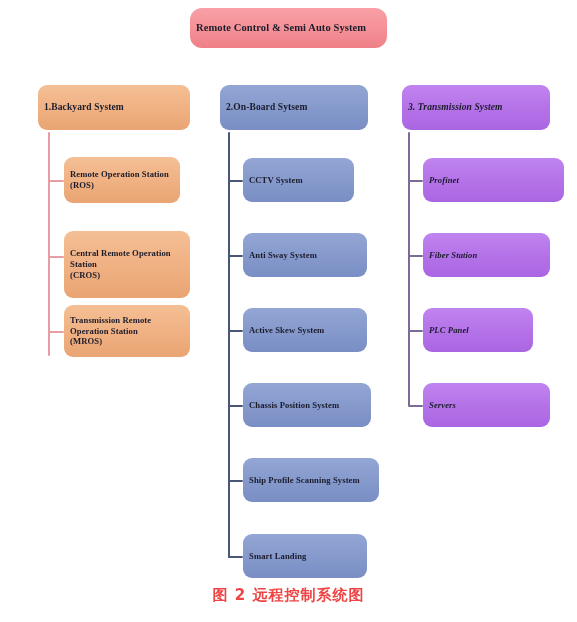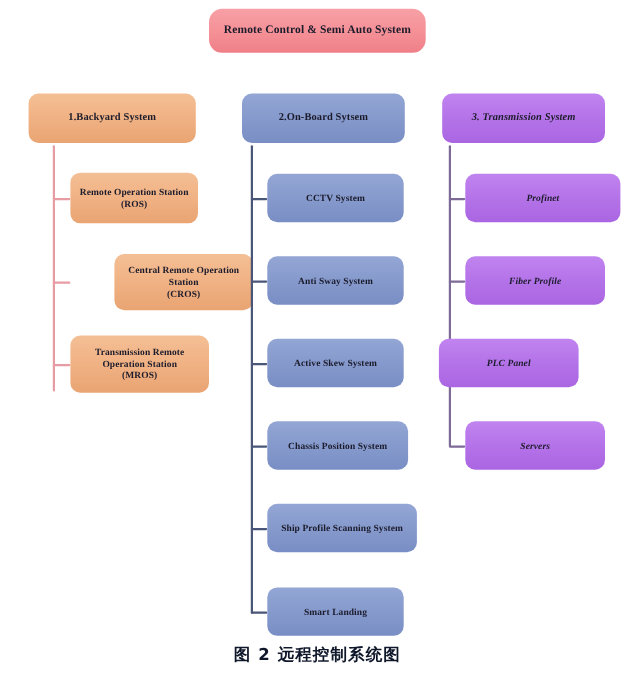--- a/index.html
+++ b/index.html
@@ -22,21 +22,20 @@
     height: 622px;
   }
 
   
   .node {
     position: absolute;
     box-sizing: border-box;
     display: flex;
     align-items: center;
     justify-content: center;
-    text-align: center;
     border-radius: 9px;
     color: #1b1b2b;
     font-weight: bold;
     line-height: 1.25;
     letter-spacing: .1px;
     padding: 2px 6px;
     overflow: hidden;
   }
   .node span { display: block; width: 100%; }
 
@@ -80,67 +79,67 @@
   
   #caption {
     position: absolute;
     left: 0;
     top: 586px;
     width: 577px;
     text-align: center;
     font-family: "DejaVu Sans", "Liberation Sans", sans-serif;
     font-size: 15px;
     font-weight: bold;
-    color: #0f172a;
+    color: #ef4444;
     letter-spacing: 1px;
   }
 </style>
 </head>
 <body>
 
 <div id="diagram">
 
   <div class="node root" style="left:190px; top:8px; width:197px; height:40px;">
     <span>Remote Control &amp; Semi Auto System</span>
   </div>
 
-  <div class="node header hdr-orange" style="left:26px; top:85px; width:152px; height:45px;">
+  <div class="node header hdr-orange" style="left:38px; top:85px; width:152px; height:45px;">
     <span>1.Backyard System</span>
   </div>
 
   <div class="trunk conn-pink" style="left:48px; top:132px; height:224px;"></div>
 
   <div class="stub conn-pink" style="left:48px; top:180px; width:16px;"></div>
   <div class="node child box-orange" style="left:64px; top:157px; width:116px; height:46px;">
     <span style="white-space:pre-line;">Remote Operation Station
 (ROS)</span>
   </div>
 
   <div class="stub conn-pink" style="left:48px; top:256px; width:16px;"></div>
-  <div class="node child box-orange" style="left:64px; top:231px; width:126px; height:51px;margin-left:40px;">
+  <div class="node child box-orange" style="left:64px; top:231px; width:126px; height:67px;">
     <span style="white-space:pre-line;">Central Remote Operation
 Station
 (CROS)</span>
   </div>
 
   <div class="stub conn-pink" style="left:48px; top:331px; width:16px;"></div>
   <div class="node child box-orange" style="left:64px; top:305px; width:126px; height:52px;">
     <span style="white-space:pre-line;">Transmission Remote
 Operation Station
 (MROS)</span>
   </div>
 
   <div class="node header hdr-blue" style="left:220px; top:85px; width:148px; height:45px;">
     <span>2.On-Board Sytsem</span>
   </div>
 
   <div class="trunk conn-navy" style="left:228px; top:132px; height:426px;"></div>
 
   <div class="stub conn-navy" style="left:228px; top:180px; width:15px;"></div>
-  <div class="node child box-blue" style="left:243px; top:158px; width:124px; height:44px;">
+  <div class="node child box-blue" style="left:243px; top:158px; width:111px; height:44px;">
     <span>CCTV System</span>
   </div>
 
   <div class="stub conn-navy" style="left:228px; top:255px; width:15px;"></div>
   <div class="node child box-blue" style="left:243px; top:233px; width:124px; height:44px;">
     <span>Anti Sway System</span>
   </div>
 
   <div class="stub conn-navy" style="left:228px; top:330px; width:15px;"></div>
   <div class="node child box-blue" style="left:243px; top:308px; width:124px; height:44px;">
@@ -168,25 +167,25 @@
 
   <div class="trunk conn-purple" style="left:408px; top:132px; height:274px;"></div>
 
   <div class="stub conn-purple" style="left:408px; top:180px; width:15px;"></div>
   <div class="node child box-purple" style="left:423px; top:158px; width:141px; height:44px;">
     <span>Profinet</span>
   </div>
 
   <div class="stub conn-purple" style="left:408px; top:255px; width:15px;"></div>
   <div class="node child box-purple" style="left:423px; top:233px; width:127px; height:44px;">
-    <span>Fiber Profile</span>
+    <span>Fiber Station</span>
   </div>
 
   <div class="stub conn-purple" style="left:408px; top:330px; width:15px;"></div>
-  <div class="node child box-purple" style="left:399px; top:308px; width:127px; height:44px;">
+  <div class="node child box-purple" style="left:423px; top:308px; width:110px; height:44px;">
     <span>PLC Panel</span>
   </div>
 
   <div class="stub conn-purple" style="left:408px; top:405px; width:15px;"></div>
   <div class="node child box-purple" style="left:423px; top:383px; width:127px; height:44px;">
     <span>Servers</span>
   </div>
 
 </div>
 

